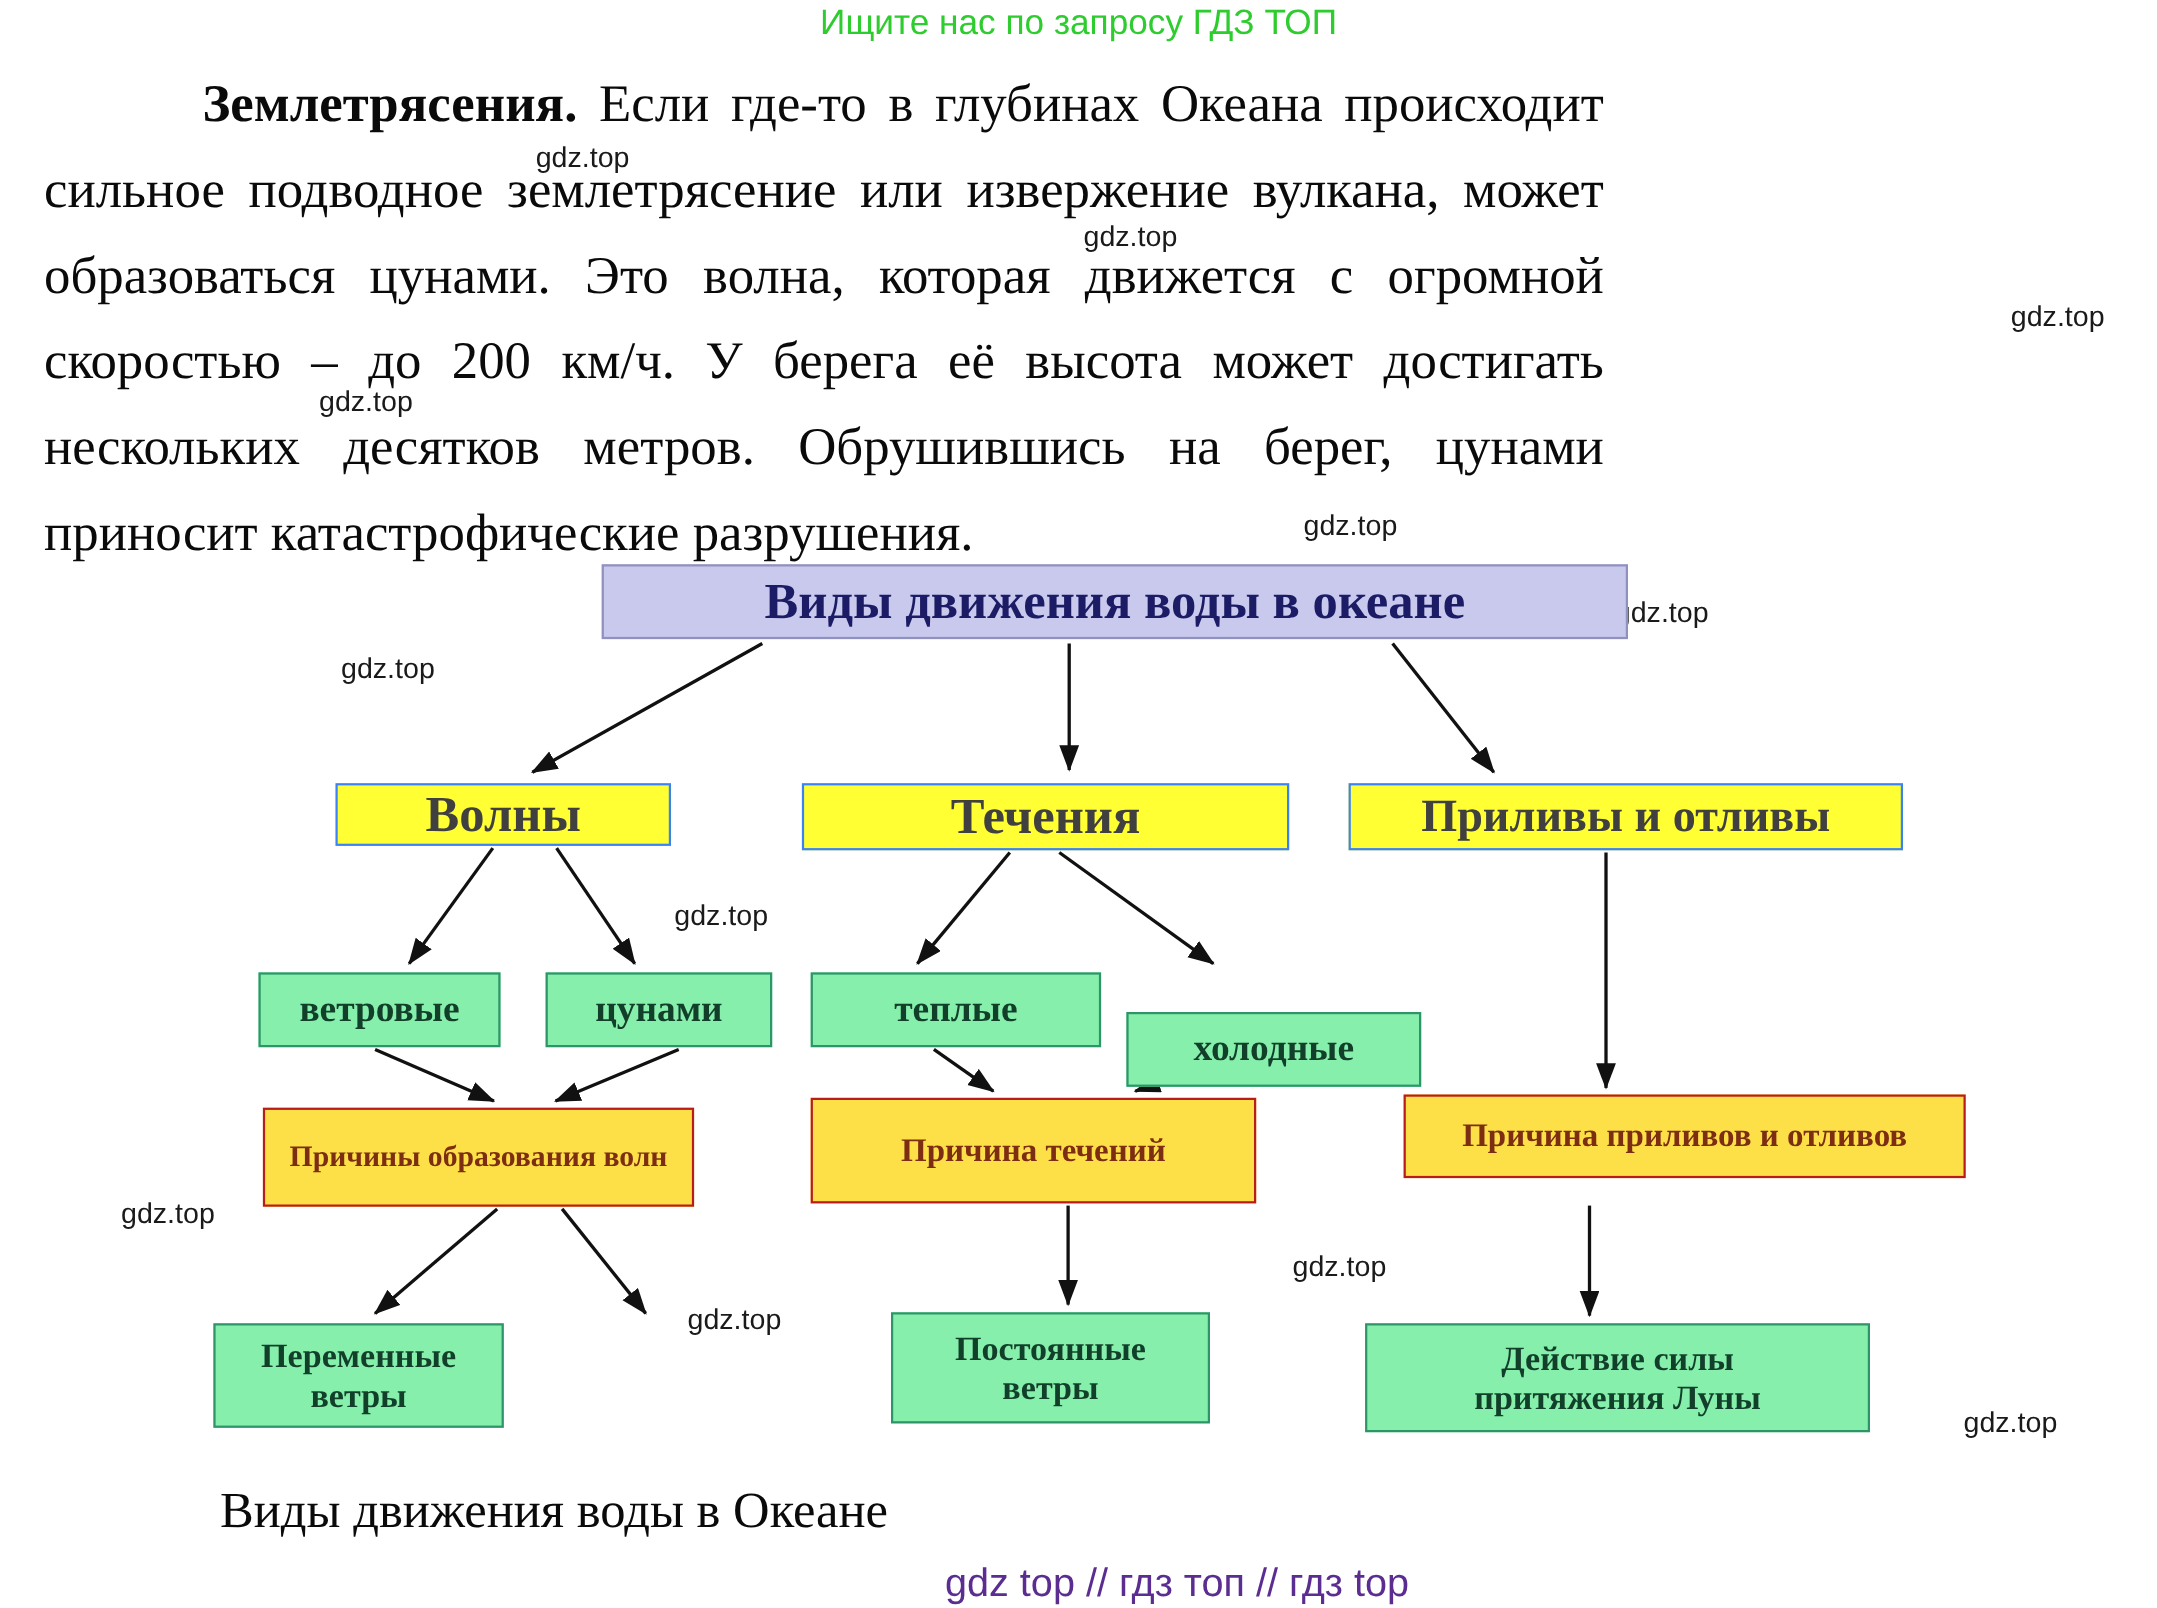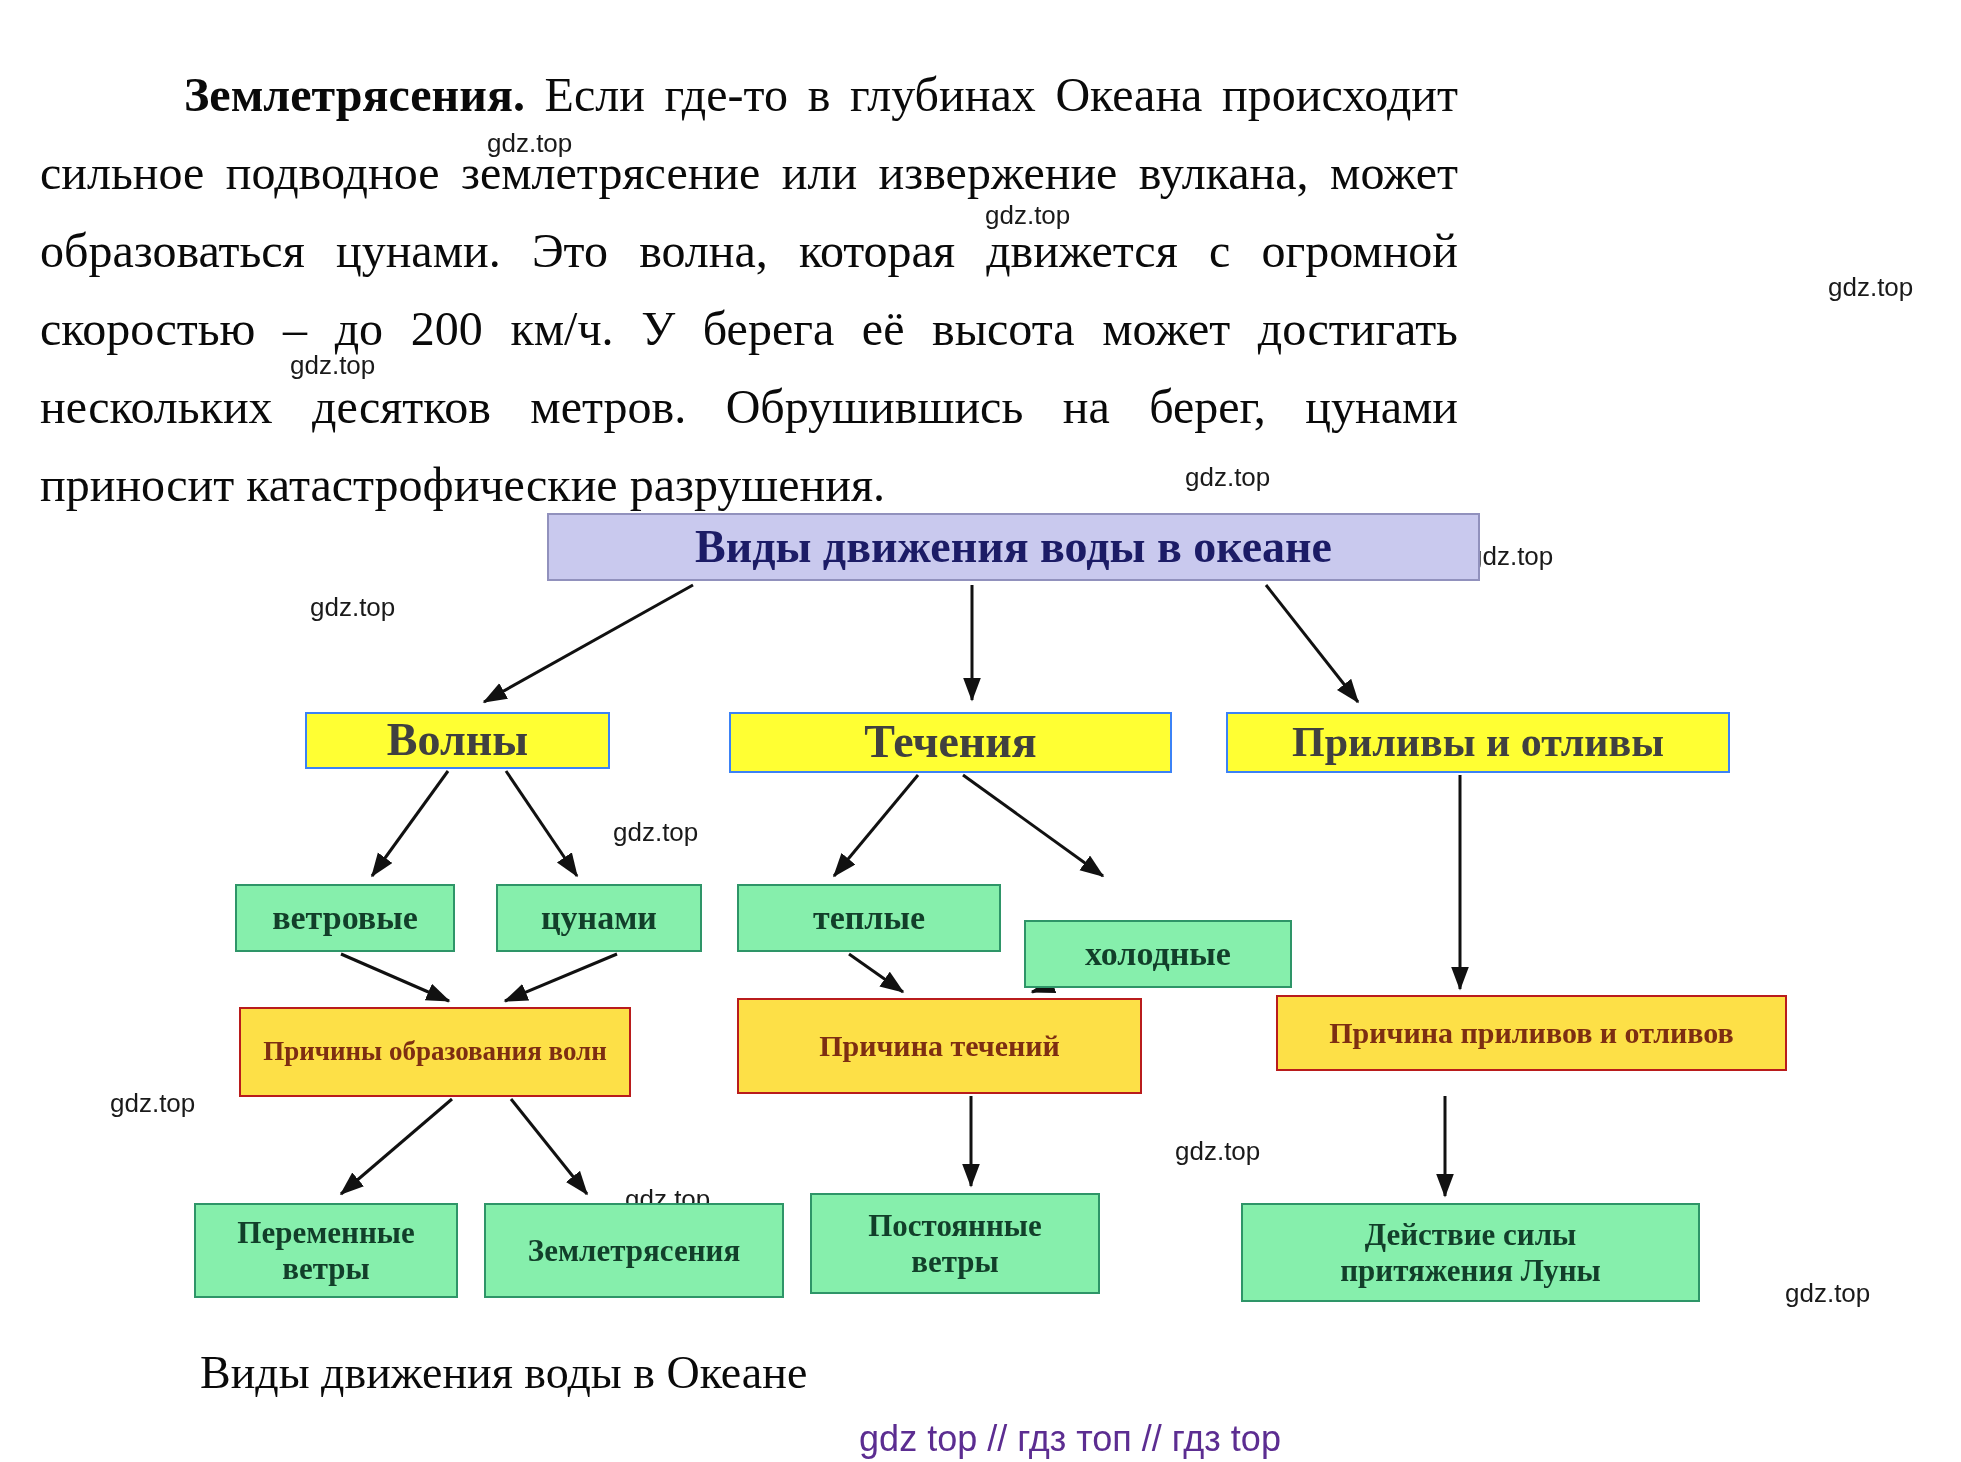--- a/index.html
+++ b/index.html
@@ -41,20 +41,21 @@
     position:absolute; left:700px; top:1418px; width:740px; text-align:center;
     font-family:"Liberation Sans", sans-serif; font-size:36px; font-weight:500;
     color:#5c2d91;
   }
 </style>
 </head>
 <body>
 
 <div class="page">
 
+  <div class="promo">Ищите нас по запросу ГДЗ ТОП</div>
 
   <div class="para">
     <div class="pline pline-first">
       <span class="lead">Землетрясения.</span>
       <span>Если где-то в глубинах Океана происходит</span>
     </div>
     <div class="pline">сильное подводное землетрясение или извержение вулкана, может</div>
     <div class="pline">образоваться цунами. Это волна, которая движется с огромной</div>
     <div class="pline">скоростью – до 200 км/ч. У берега её высота может достигать</div>
     <div class="pline">нескольких десятков метров. Обрушившись на берег, цунами</div>
@@ -133,23 +134,20 @@
   <div class="box box-orange" style="left:737px; top:998px; width:405px; height:96px; font-size:30px;">
     <span>Причина течений</span>
   </div>
   <div class="box box-orange" style="left:1276px; top:995px; width:511px; height:76px; font-size:30px;">
     <span>Причина приливов и отливов</span>
   </div>
 
   <div class="box box-green" style="left:194px; top:1203px; width:264px; height:95px; font-size:31px; padding:0 30px;">
     <span>Переменные ветры</span>
   </div>
-  <div class="box box-green" style="left:484px; top:1203px; width:300px; height:95px; font-size:31px;">
-    <span>Землетрясения</span>
-  </div>
   <div class="box box-green" style="left:810px; top:1193px; width:290px; height:101px; font-size:31px; padding:0 40px;">
     <span>Постоянные ветры</span>
   </div>
   <div class="box box-green" style="left:1241px; top:1203px; width:459px; height:99px; font-size:31px; padding:0 70px;">
     <span>Действие силы притяжения Луны</span>
   </div>
 
   <div class="caption">Виды движения воды в Океане</div>
 
   <div class="footer">gdz top  //  гдз топ  //  гдз top</div>

